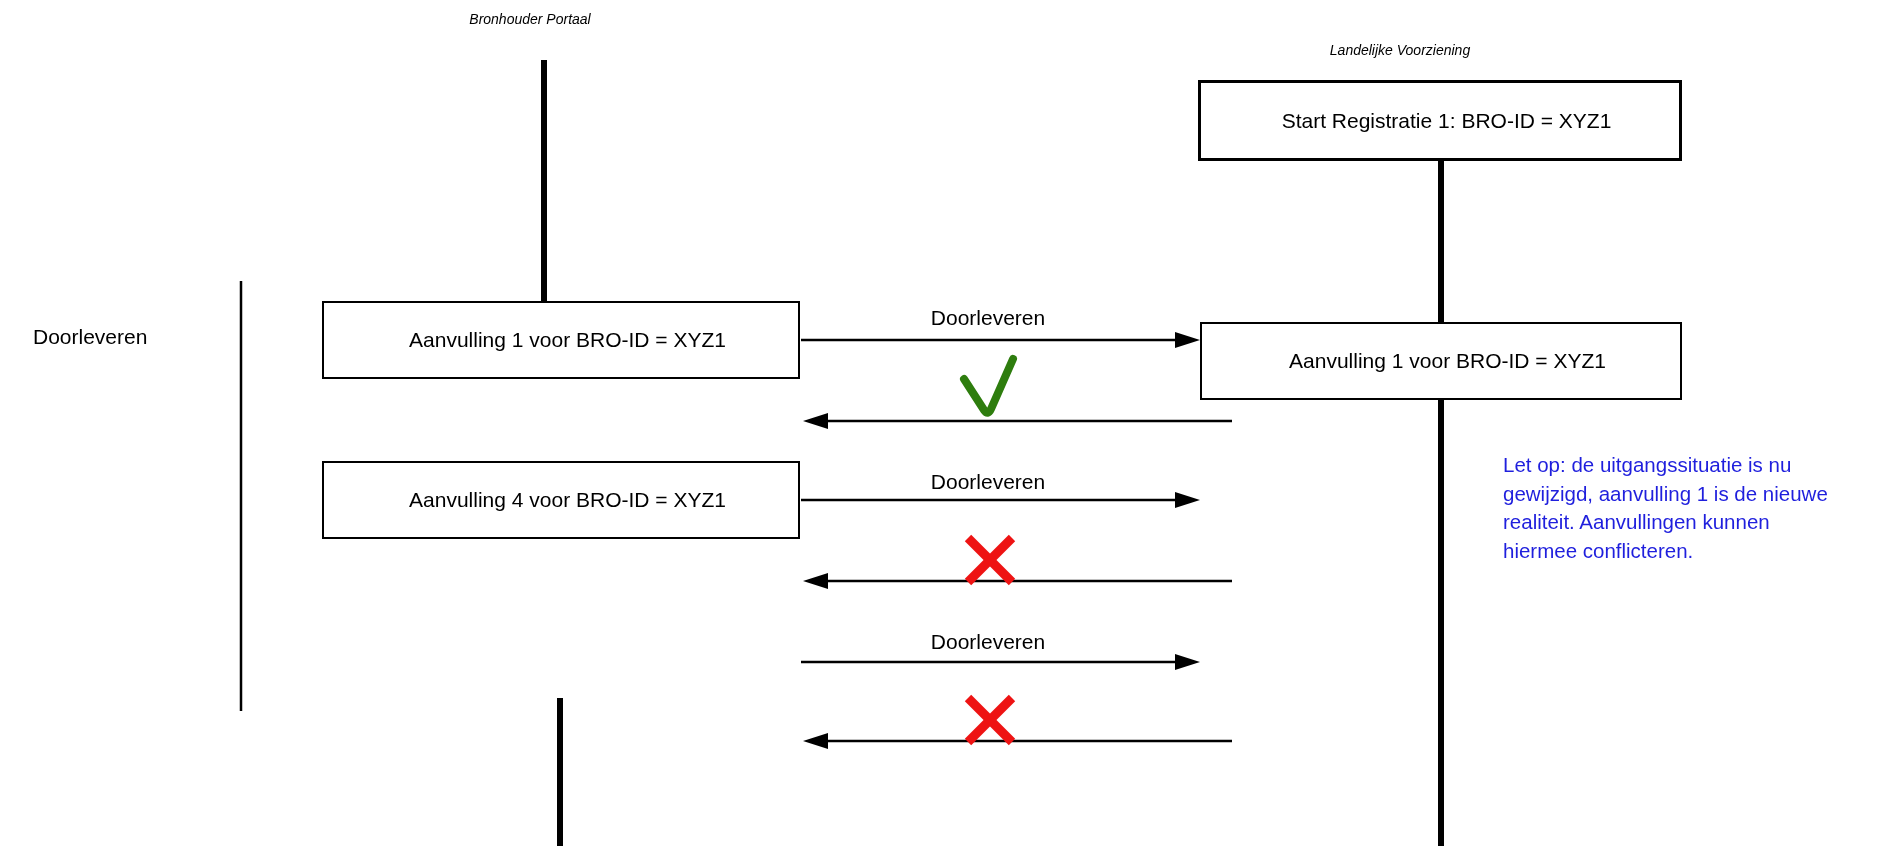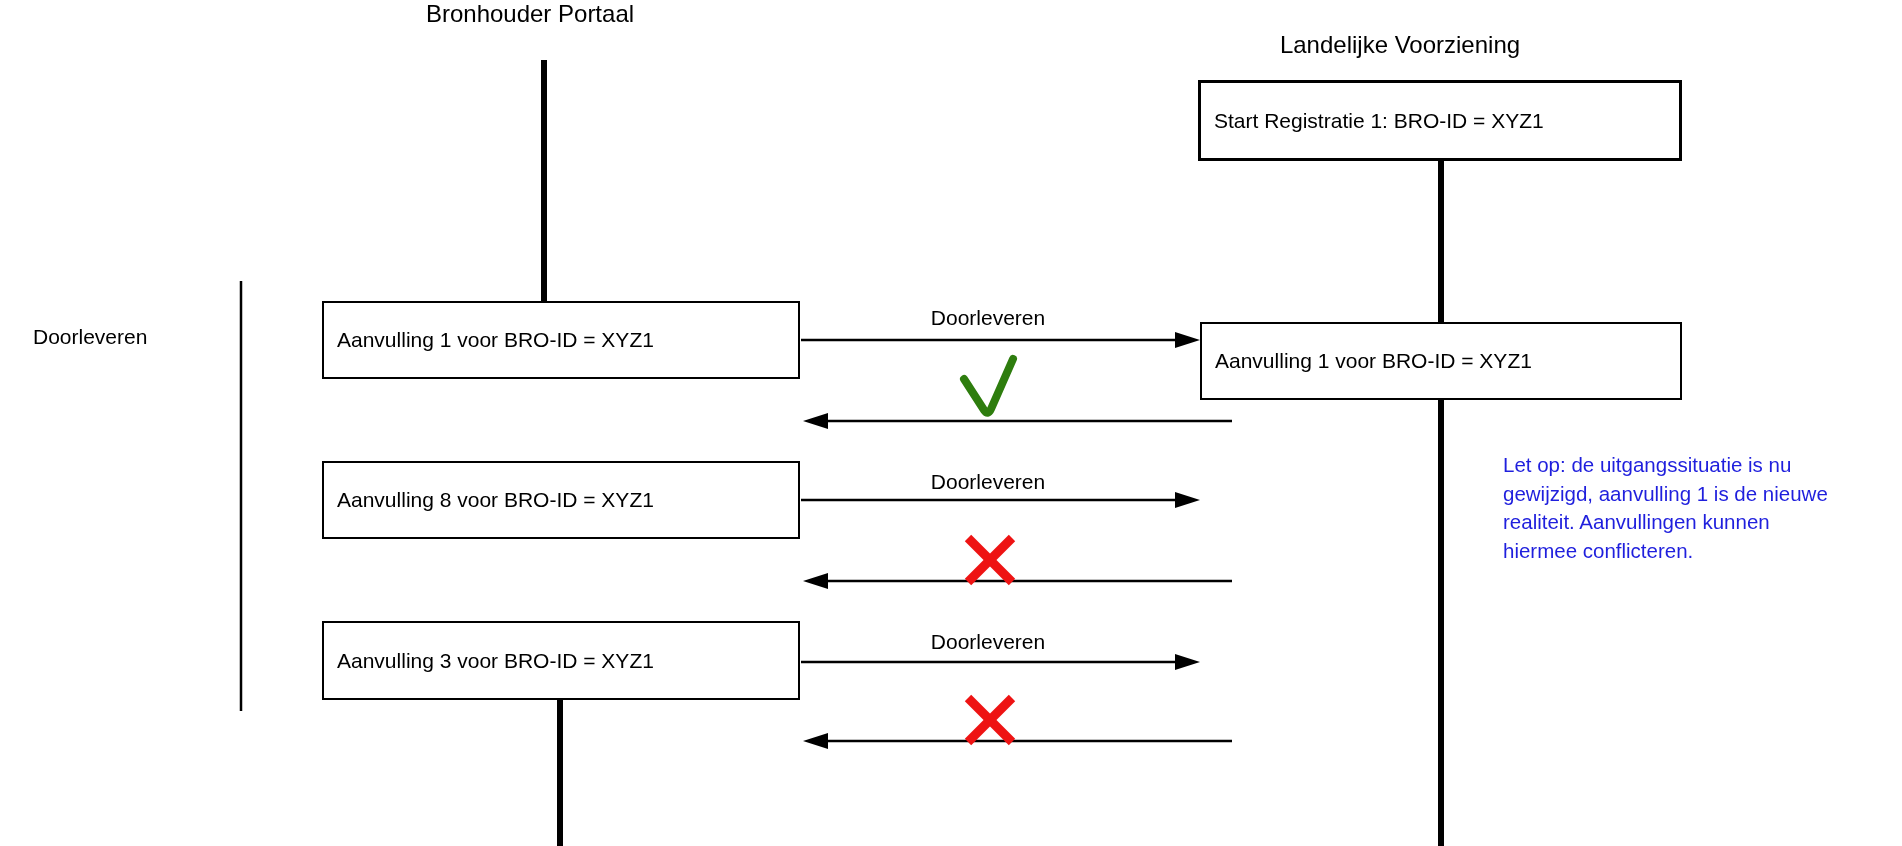--- a/index.html
+++ b/index.html
@@ -13,31 +13,31 @@
   .canvas{
     position:relative;
     width:1902px;height:846px;
     background:#ffffff;
     font-family:"Liberation Sans",sans-serif;
     color:#000;
     overflow:hidden;
   }
   .lines-layer{position:absolute;left:0;top:0;width:1902px;height:846px;}
   .lane-title{
-    position:absolute;top:0;
+    position:absolute;top:11px;
     transform:translateX(-50%);
-    font-size:24px;white-space:nowrap;
+    font-size:14px;white-space:nowrap;font-style:italic;
   }
   .box{
     position:absolute;
     background:#ffffff;
     border:2.5px solid var(--line-color);
     display:flex;align-items:center;
     padding-left:13px;
-    font-size:21px;white-space:nowrap;
+    font-size:21px;white-space:nowrap;justify-content:center;
   }
   .start-box{border-width:3px;}
   .msg-label{
     position:absolute;
     transform:translateX(-50%);
     font-size:21px;white-space:nowrap;
   }
   .side-label{
     position:absolute;left:33px;top:325px;
     font-size:21px;white-space:nowrap;
@@ -113,26 +113,23 @@
 
   <div class="box start-box" style="left:1198px;top:80px;width:484px;height:81px;">
     <span>Start Registratie 1: BRO-ID = XYZ1</span>
   </div>
 
   <div class="box" style="left:322px;top:301px;width:478px;height:78px;">
     <span>Aanvulling 1 voor BRO-ID = XYZ1</span>
   </div>
 
   <div class="box" style="left:322px;top:461px;width:478px;height:78px;">
-    <span>Aanvulling 8 voor BRO-ID = XYZ1</span>
+    <span>Aanvulling 4 voor BRO-ID = XYZ1</span>
   </div>
 
-  <div class="box" style="left:322px;top:621px;width:478px;height:79px;">
-    <span>Aanvulling 3 voor BRO-ID = XYZ1</span>
-  </div>
 
   <div class="box" style="left:1200px;top:322px;width:482px;height:78px;">
     <span>Aanvulling 1 voor BRO-ID = XYZ1</span>
   </div>
 
   <div class="msg-label" style="left:988px;top:306px;">Doorleveren</div>
   <div class="msg-label" style="left:988px;top:470px;">Doorleveren</div>
   <div class="msg-label" style="left:988px;top:630px;">Doorleveren</div>
 
   <div class="note">

